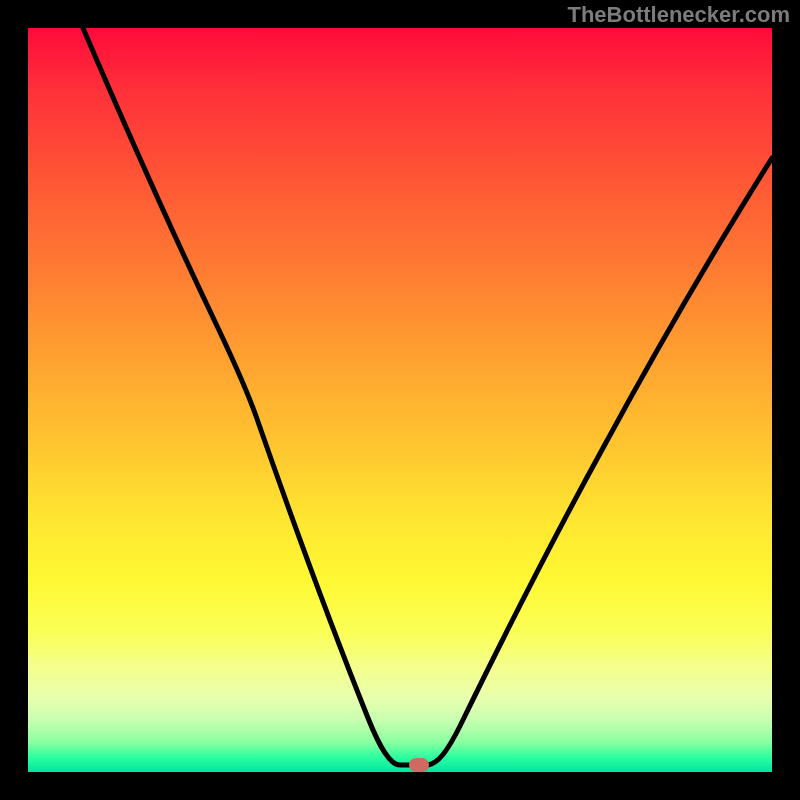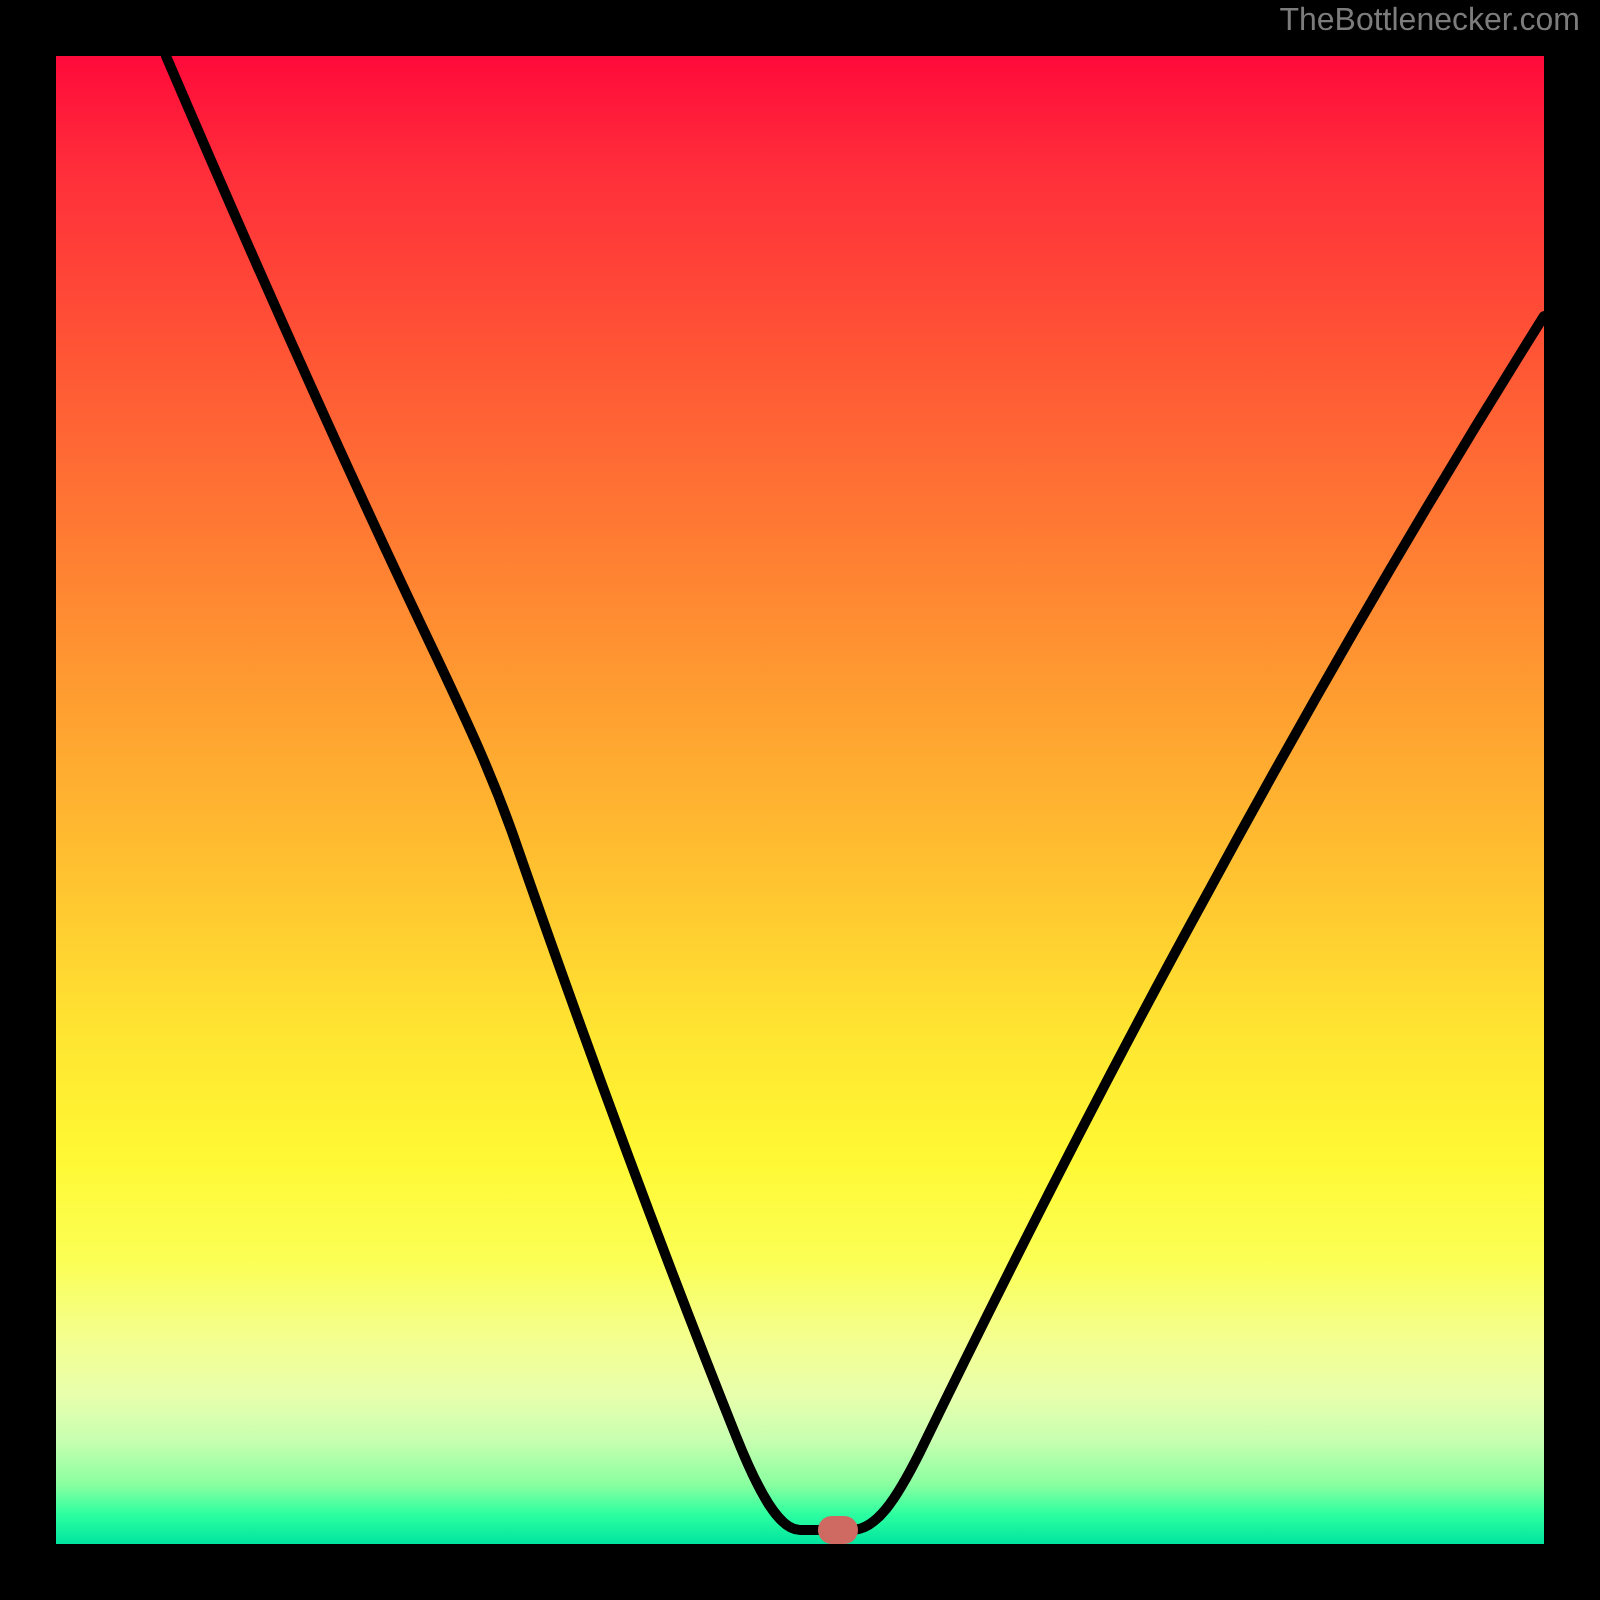--- a/index.html
+++ b/index.html
@@ -57,22 +57,22 @@
     height: 14px;
     border-radius: 7px;
     background: #cf6a63;
     transform: translate(-50%, -50%);
   }
   .watermark {
     position: absolute;
     top: 2px;
     right: 10px;
     color: #7d7c7c;
-    font-size: 16px;
-    font-weight: 400;
+    font-size: 22px;
+    font-weight: 700;
     letter-spacing: 0px;
     user-select: none;
   }
 </style>
 </head>
 <body>
 
 <div class="frame">
 
   <div class="plot">

